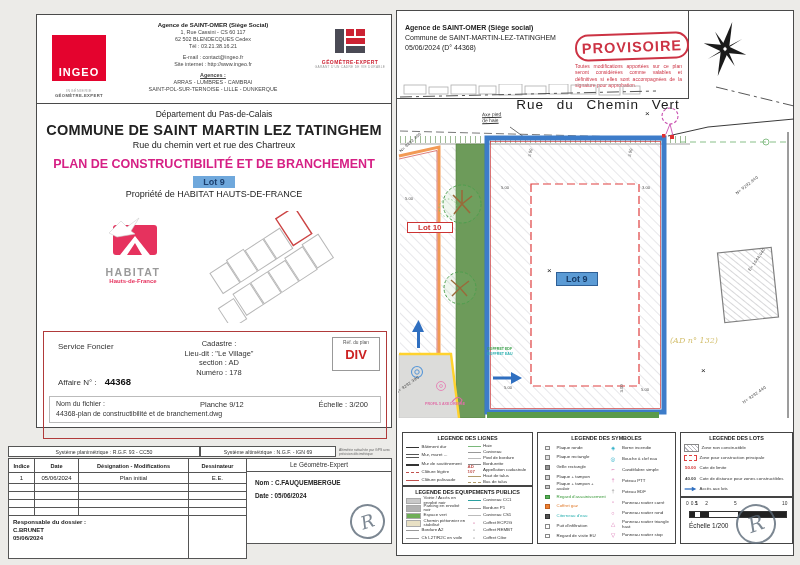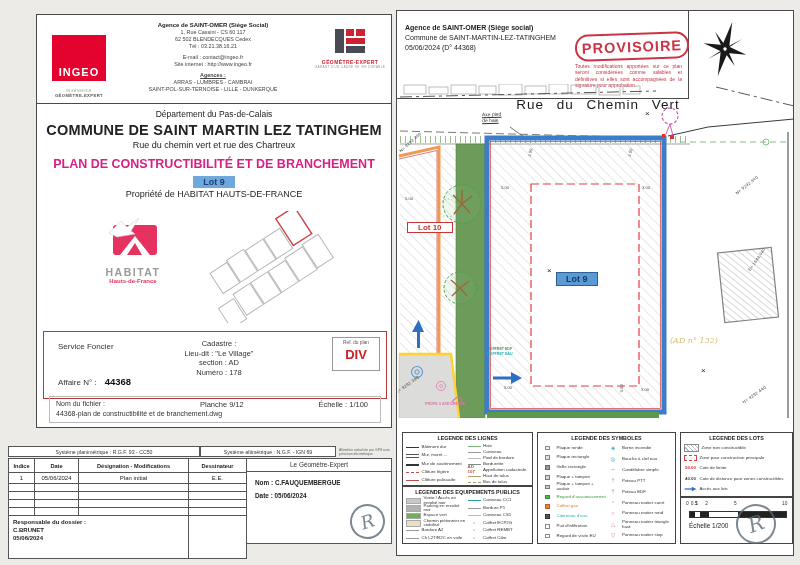--- a/index.html
+++ b/index.html
@@ -25,21 +25,21 @@
   #title-block{position:absolute;left:0;right:0;top:92px;text-align:center;color:#222}
   .tb-dep{font-size:8.5px;margin-top:2px}
   .tb-com{font-size:14.5px;font-weight:bold;margin-top:3px;letter-spacing:.2px}
   .tb-str{font-size:9px;margin-top:2px}
   .tb-plan{font-size:12.5px;font-weight:bold;color:#d62085;margin-top:7px}
   .tb-lot{display:inline-block;background:#6fa8dc;color:#1b3f6e;font-size:9px;font-weight:bold;padding:1px 10px;margin-top:5px}
   .tb-own{font-size:9px;margin-top:0}
   #habitat-logo{position:absolute;left:58px;top:202px;width:76px;text-align:center}
   #habitat-name{font-size:10.5px;font-weight:bold;color:#9a9a9a;letter-spacing:1.5px;margin-top:1px}
   #habitat-sub{font-size:6px;color:#e6325e;font-weight:bold}
-  #foncier-box{position:absolute;left:6px;top:316px;width:344px;height:68px;border:1.2px solid #b03a3a;box-sizing:border-box}
+  #foncier-box{position:absolute;left:6px;top:316px;width:344px;height:108px;border:1.2px solid #b03a3a;box-sizing:border-box}
   #fb-service{position:absolute;left:14px;top:10px;font-size:8px;color:#333}
   #fb-affaire{position:absolute;left:14px;top:44px;font-size:8px;color:#333}
   #fb-affaire b{font-size:9.5px;margin-left:8px;color:#111}
   #fb-cad{position:absolute;left:108px;top:7px;width:134px;text-align:center;font-size:7.5px;line-height:9.5px;color:#333}
   #fb-ref{position:absolute;left:288px;top:5px;width:48px;height:34px;border:1px solid #999;box-sizing:border-box;text-align:center}
   #fb-ref .l{font-size:4.8px;color:#555;margin-top:2px}
   #fb-ref .v{font-size:13px;font-weight:bold;color:#cc2222;margin-top:2px}
   #fb-file{position:absolute;left:5px;top:64px;width:332px;height:27px;border:1px solid #bbb;box-sizing:border-box}
   #fb-file .fl{position:absolute;left:6px;top:3px;font-size:7px;color:#333}
   #fb-file .fv{position:absolute;left:6px;top:13px;font-size:7px;color:#333}
@@ -190,21 +190,21 @@
         <div>Numéro : 178</div>
       </div>
       <div id="fb-ref">
         <div class="l">Réf. du plan</div>
         <div class="v">DIV</div>
       </div>
       <div id="fb-file">
         <div class="fl">Nom du fichier :</div>
         <div class="fv">44368-plan de constructibilité et de branchement.dwg</div>
         <div class="pl">Planche 9/12</div>
-        <div class="ec">Échelle : 1/100</div>
+        <div class="ec">Échelle : 3/200</div>
       </div>
     </div>
   </div>
 
   <div id="sysbar">
     <div class="syscell" style="width:192px">Système planimétrique : R.G.F. 93 - CC50</div>
     <div class="syscell" style="width:136px">Système altimétrique : N.G.F. - IGN 69</div>
     <div id="sys-gps" style="width:56px">Altimétrie rattachée par GPS avec précision décimétrique</div>
   </div>
 

